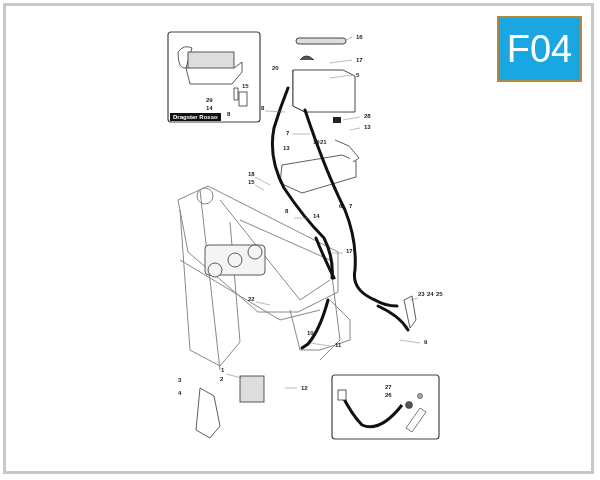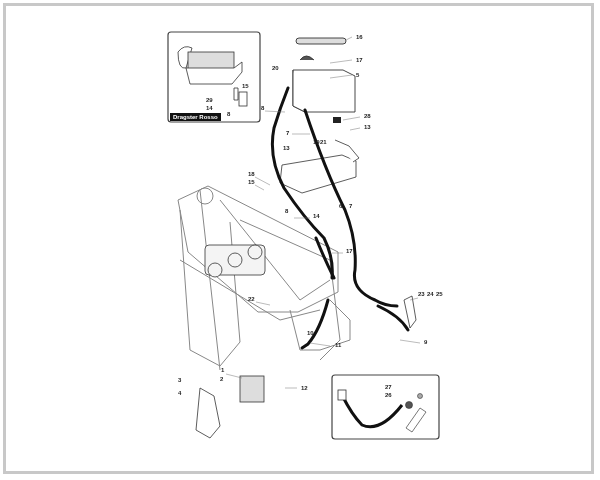--- a/index.html
+++ b/index.html
@@ -137,14 +137,15 @@
         <text class="lbl" x="424" y="344">9</text>
         <text class="lbl" x="335" y="347">11</text>
         <text class="lbl" x="221" y="372">1</text>
         <text class="lbl" x="220" y="381">2</text>
         <text class="lbl" x="178" y="382">3</text>
         <text class="lbl" x="301" y="390">12</text>
         <text class="lbl" x="178" y="395">4</text>
       </g>
   </svg>
 
+  <div class="badge">F04</div>
   <div class="inset-cap">Dragster Rosso</div>
 </div>
 
 </body></html>

